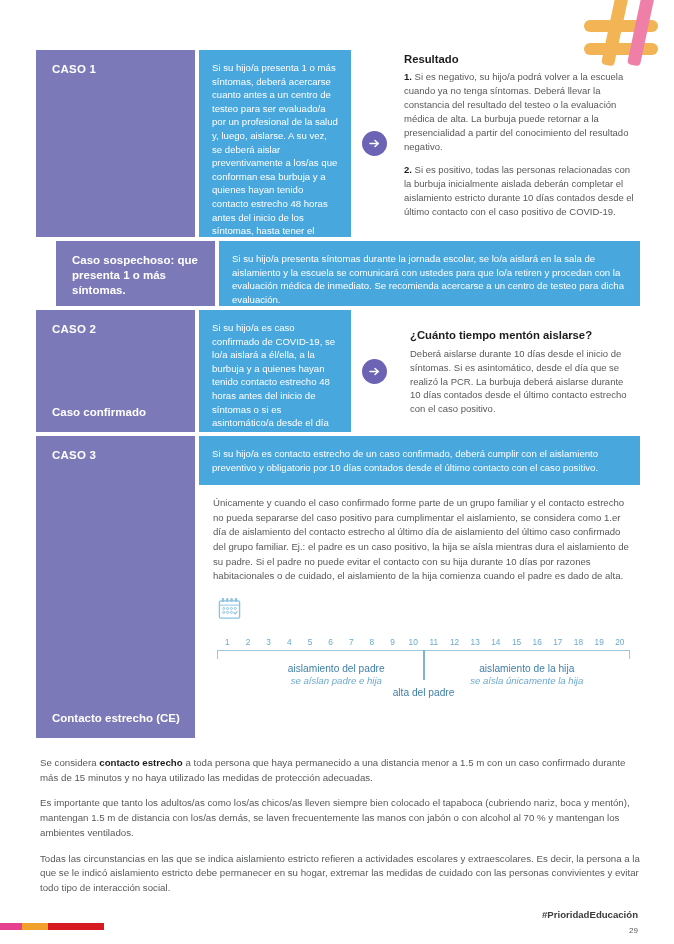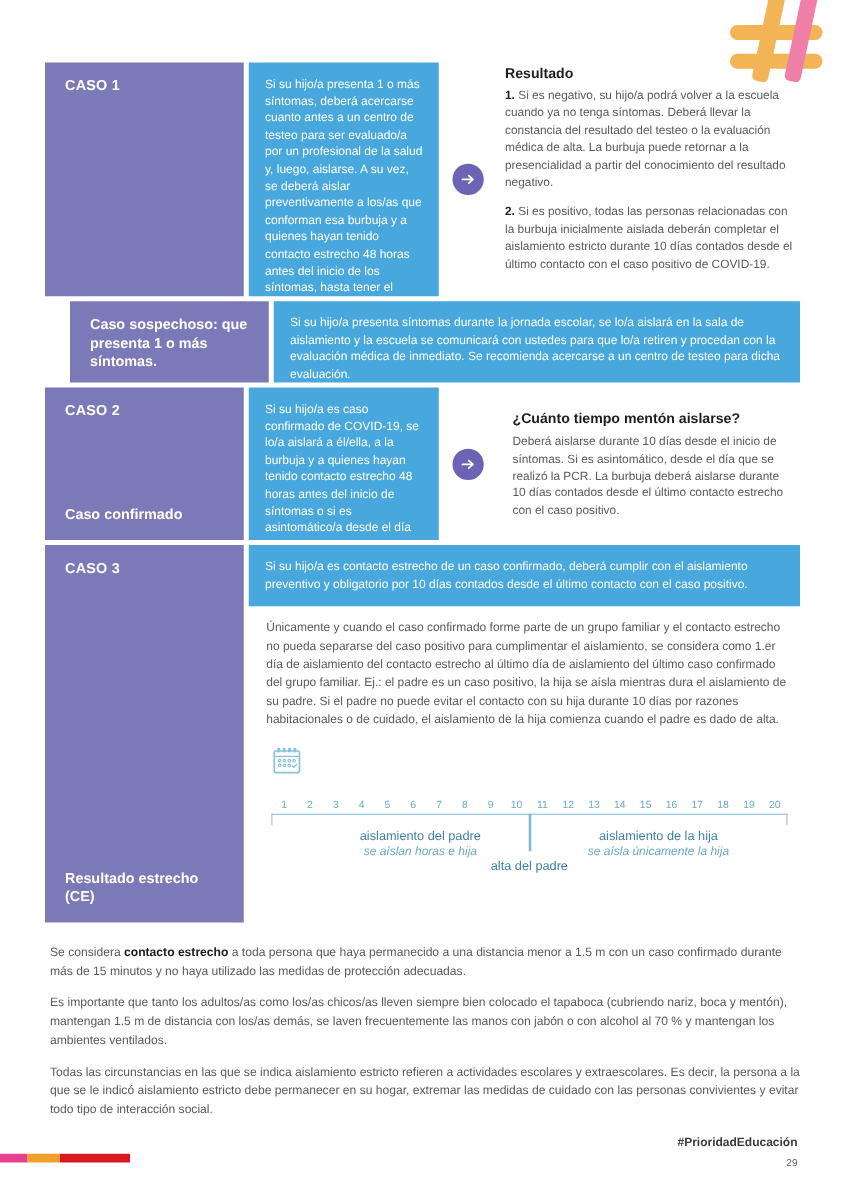--- a/index.html
+++ b/index.html
@@ -161,21 +161,21 @@
         <div class="centerq">
           <div class="q-head">¿Cuánto tiempo mentón aislarse?</div>
           <div class="res-p" style="margin-bottom:0">Deberá aislarse durante 10 días desde el inicio de síntomas. Si es asintomático, desde el día que se realizó la PCR. La burbuja deberá aislarse durante 10 días contados desde el último contacto estrecho con el caso positivo.</div>
         </div>
       </div>
     </div>
 
     <div class="row" style="height:302px;">
       <div class="leftcol">
         <div class="case-title">CASO 3</div>
-        <div class="case-sub">Resultado estrecho (CE)</div>
+        <div class="case-sub">Contacto estrecho (CE)</div>
       </div>
       <div class="gap"></div>
       <div class="c3-body">
         <div class="bluebox wide" style="flex:0 0 auto;">Si su hijo/a es contacto estrecho de un caso confirmado, deberá cumplir con el aislamiento preventivo y obligatorio por 10 días contados desde el último contacto con el caso positivo.</div>
         <div class="c3-text">Únicamente y cuando el caso confirmado forme parte de un grupo familiar y el contacto estrecho no pueda separarse del caso positivo para cumplimentar el aislamiento, se considera como 1.er día de aislamiento del contacto estrecho al último día de aislamiento del último caso confirmado del grupo familiar. Ej.: el padre es un caso positivo, la hija se aísla mientras dura el aislamiento de su padre. Si el padre no puede evitar el contacto con su hija durante 10 días por razones habitacionales o de cuidado, el aislamiento de la hija comienza cuando el padre es dado de alta.</div>
 
         <div class="cal-wrap">
           <svg class="cal" viewBox="0 0 26 26">
             <rect x="2.5" y="5" width="21" height="18" rx="1.5" fill="none" stroke="#8cc2e0" stroke-width="1.4"></rect>
             <line x1="2.5" y1="9.5" x2="23.5" y2="9.5" stroke="#8cc2e0" stroke-width="1"></line>
@@ -221,21 +221,21 @@
           </div>
           <div class="tl-axis">
             <div class="tl-line"></div>
             <div class="tl-tick l"></div>
             <div class="tl-tick r"></div>
             <div class="tl-mid"></div>
           </div>
           <div class="tl-labels">
             <div class="tl-left">
               <div class="tl-strong">aislamiento del padre</div>
-              <div class="tl-ital">se aíslan horas e hija</div>
+              <div class="tl-ital">se aíslan padre e hija</div>
             </div>
             <div class="tl-right">
               <div class="tl-strong">aislamiento de la hija</div>
               <div class="tl-ital">se aísla únicamente la hija</div>
             </div>
             <div class="tl-center">
               <div class="tl-strong">alta del padre</div>
             </div>
           </div>
         </div>

